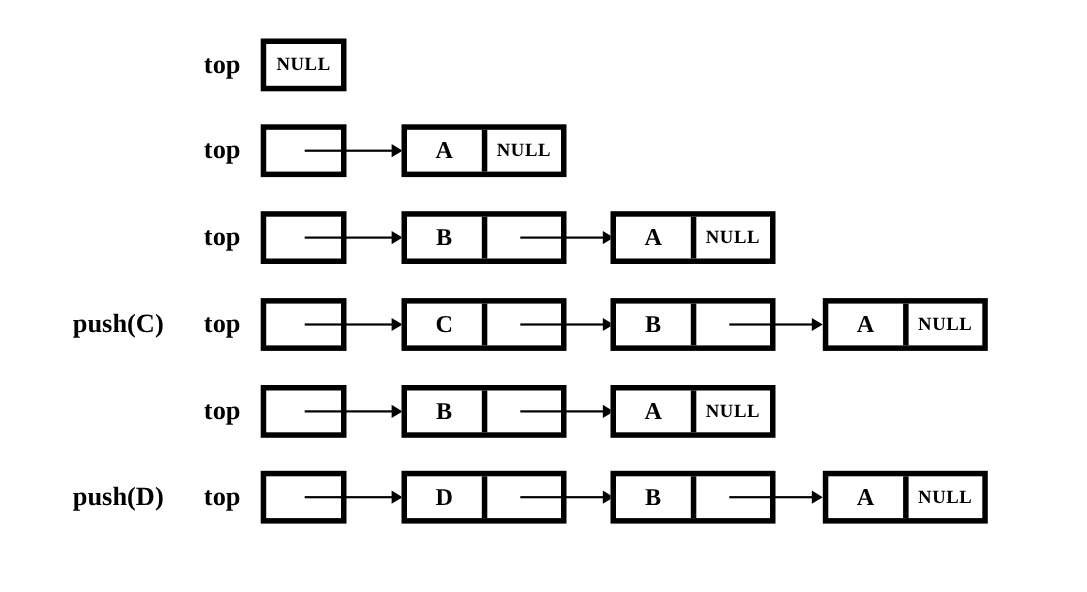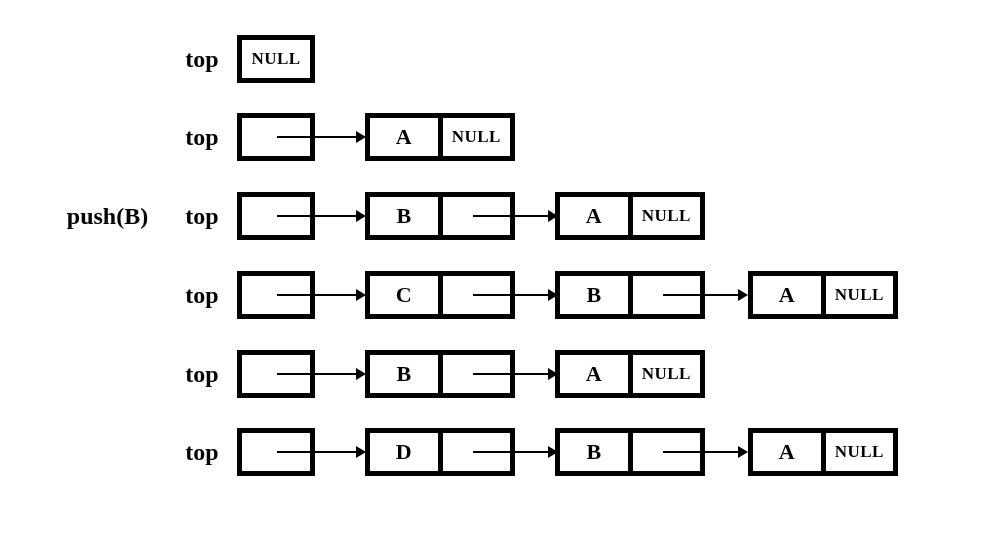--- a/index.html
+++ b/index.html
@@ -121,38 +121,38 @@
       <span></span>
     </div>
     <div class="arrow a-top"></div>
     <div class="node n1">
       <div class="cell data">A</div>
       <div class="cell next">NULL</div>
     </div>
   </div>
 
   <div class="row" style="top:192px">
-    <div class="op">push(B)</div>
     <div class="toplbl">top</div>
     <div class="topbox">
       <span></span>
     </div>
     <div class="arrow a-top"></div>
     <div class="node n1">
       <div class="cell data">B</div>
       <div class="cell next"></div>
     </div>
     <div class="arrow a-n1"></div>
     <div class="node n2">
       <div class="cell data">A</div>
       <div class="cell next">NULL</div>
     </div>
   </div>
 
   <div class="row" style="top:271px">
+    <div class="op">push(C)</div>
     <div class="toplbl">top</div>
     <div class="topbox">
       <span></span>
     </div>
     <div class="arrow a-top"></div>
     <div class="node n1">
       <div class="cell data">C</div>
       <div class="cell next"></div>
     </div>
     <div class="arrow a-n1"></div>
@@ -178,20 +178,21 @@
       <div class="cell next"></div>
     </div>
     <div class="arrow a-n1"></div>
     <div class="node n2">
       <div class="cell data">A</div>
       <div class="cell next">NULL</div>
     </div>
   </div>
 
   <div class="row" style="top:428px">
+    <div class="op">push(D)</div>
     <div class="toplbl">top</div>
     <div class="topbox">
       <span></span>
     </div>
     <div class="arrow a-top"></div>
     <div class="node n1">
       <div class="cell data">D</div>
       <div class="cell next"></div>
     </div>
     <div class="arrow a-n1"></div>

